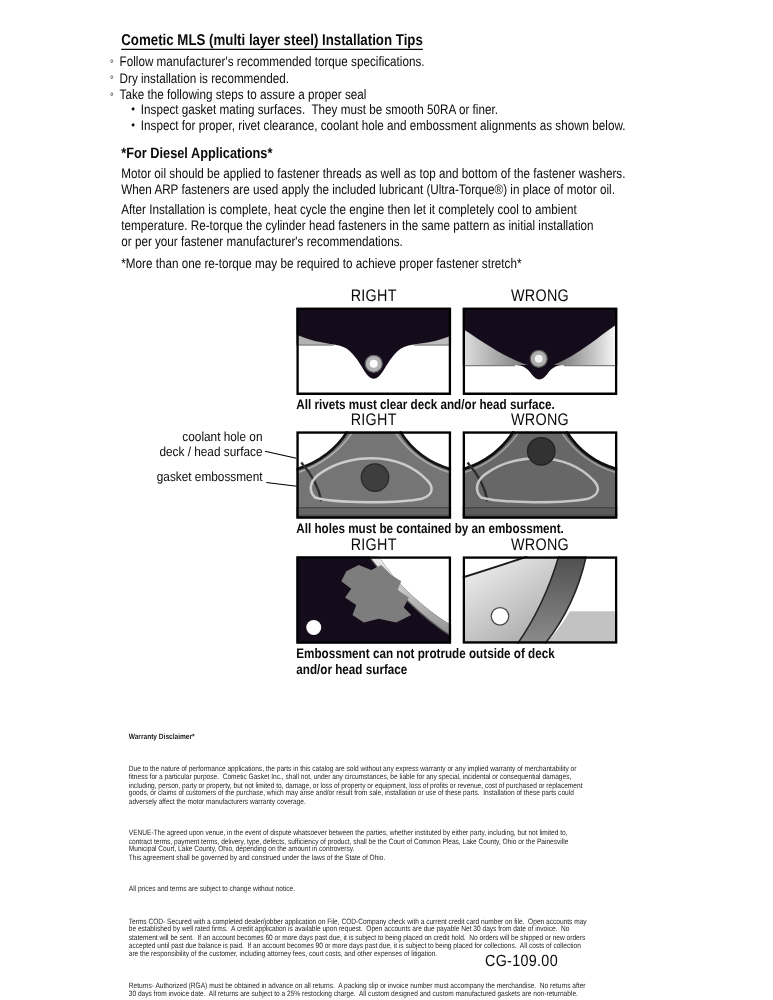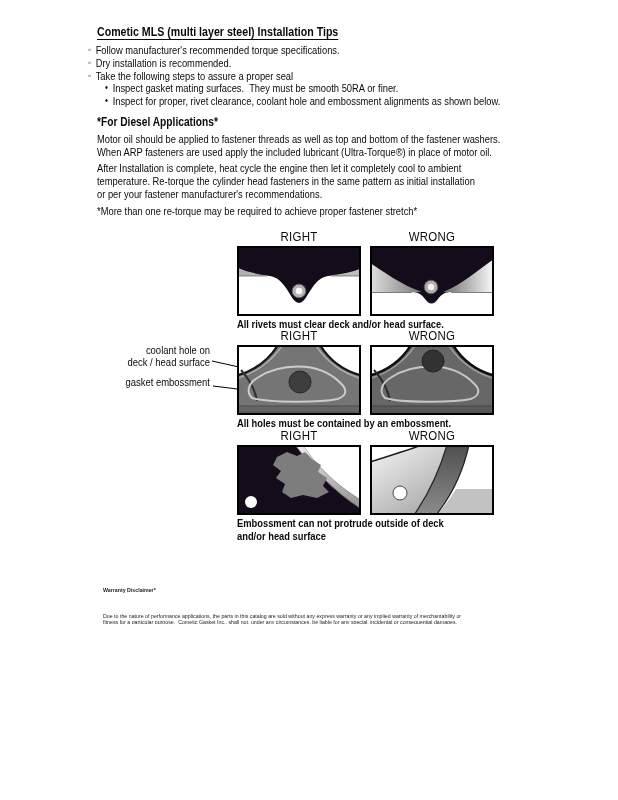--- a/index.html
+++ b/index.html
@@ -1,16 +1,16 @@
 <!DOCTYPE html>
 <html><head>
 <meta charset="utf-8">
 <style>
   html,body{margin:0;padding:0;background:#fff;}
-  .page{position:relative;width:618px;height:624px;background:#ffffff;overflow:hidden;
+  .page{position:relative;width:618px;height:800px;background:#ffffff;overflow:hidden;
         font-family:"Liberation Sans", sans-serif;color:#0a0a0a;}
   .condensed{transform:scaleX(.85);transform-origin:0 0;}
   .title{position:absolute;left:97px;top:25px;margin:0;font-size:12.5px;font-weight:bold;
          white-space:pre;text-decoration:underline;text-decoration-thickness:1.3px;text-underline-offset:2.5px;}
   .bullets{position:absolute;left:88px;top:44px;font-size:11px;line-height:12.8px;}
   .brow{display:flex;}
   .brow.sub{margin-left:20px;}
   .bm{display:inline-block;width:9px;flex:0 0 9px;font-size:10px;line-height:12.8px;}
   .bt{white-space:pre;}
   .dheading{position:absolute;left:97px;top:115px;margin:0;font-size:12px;font-weight:bold;white-space:pre;}

